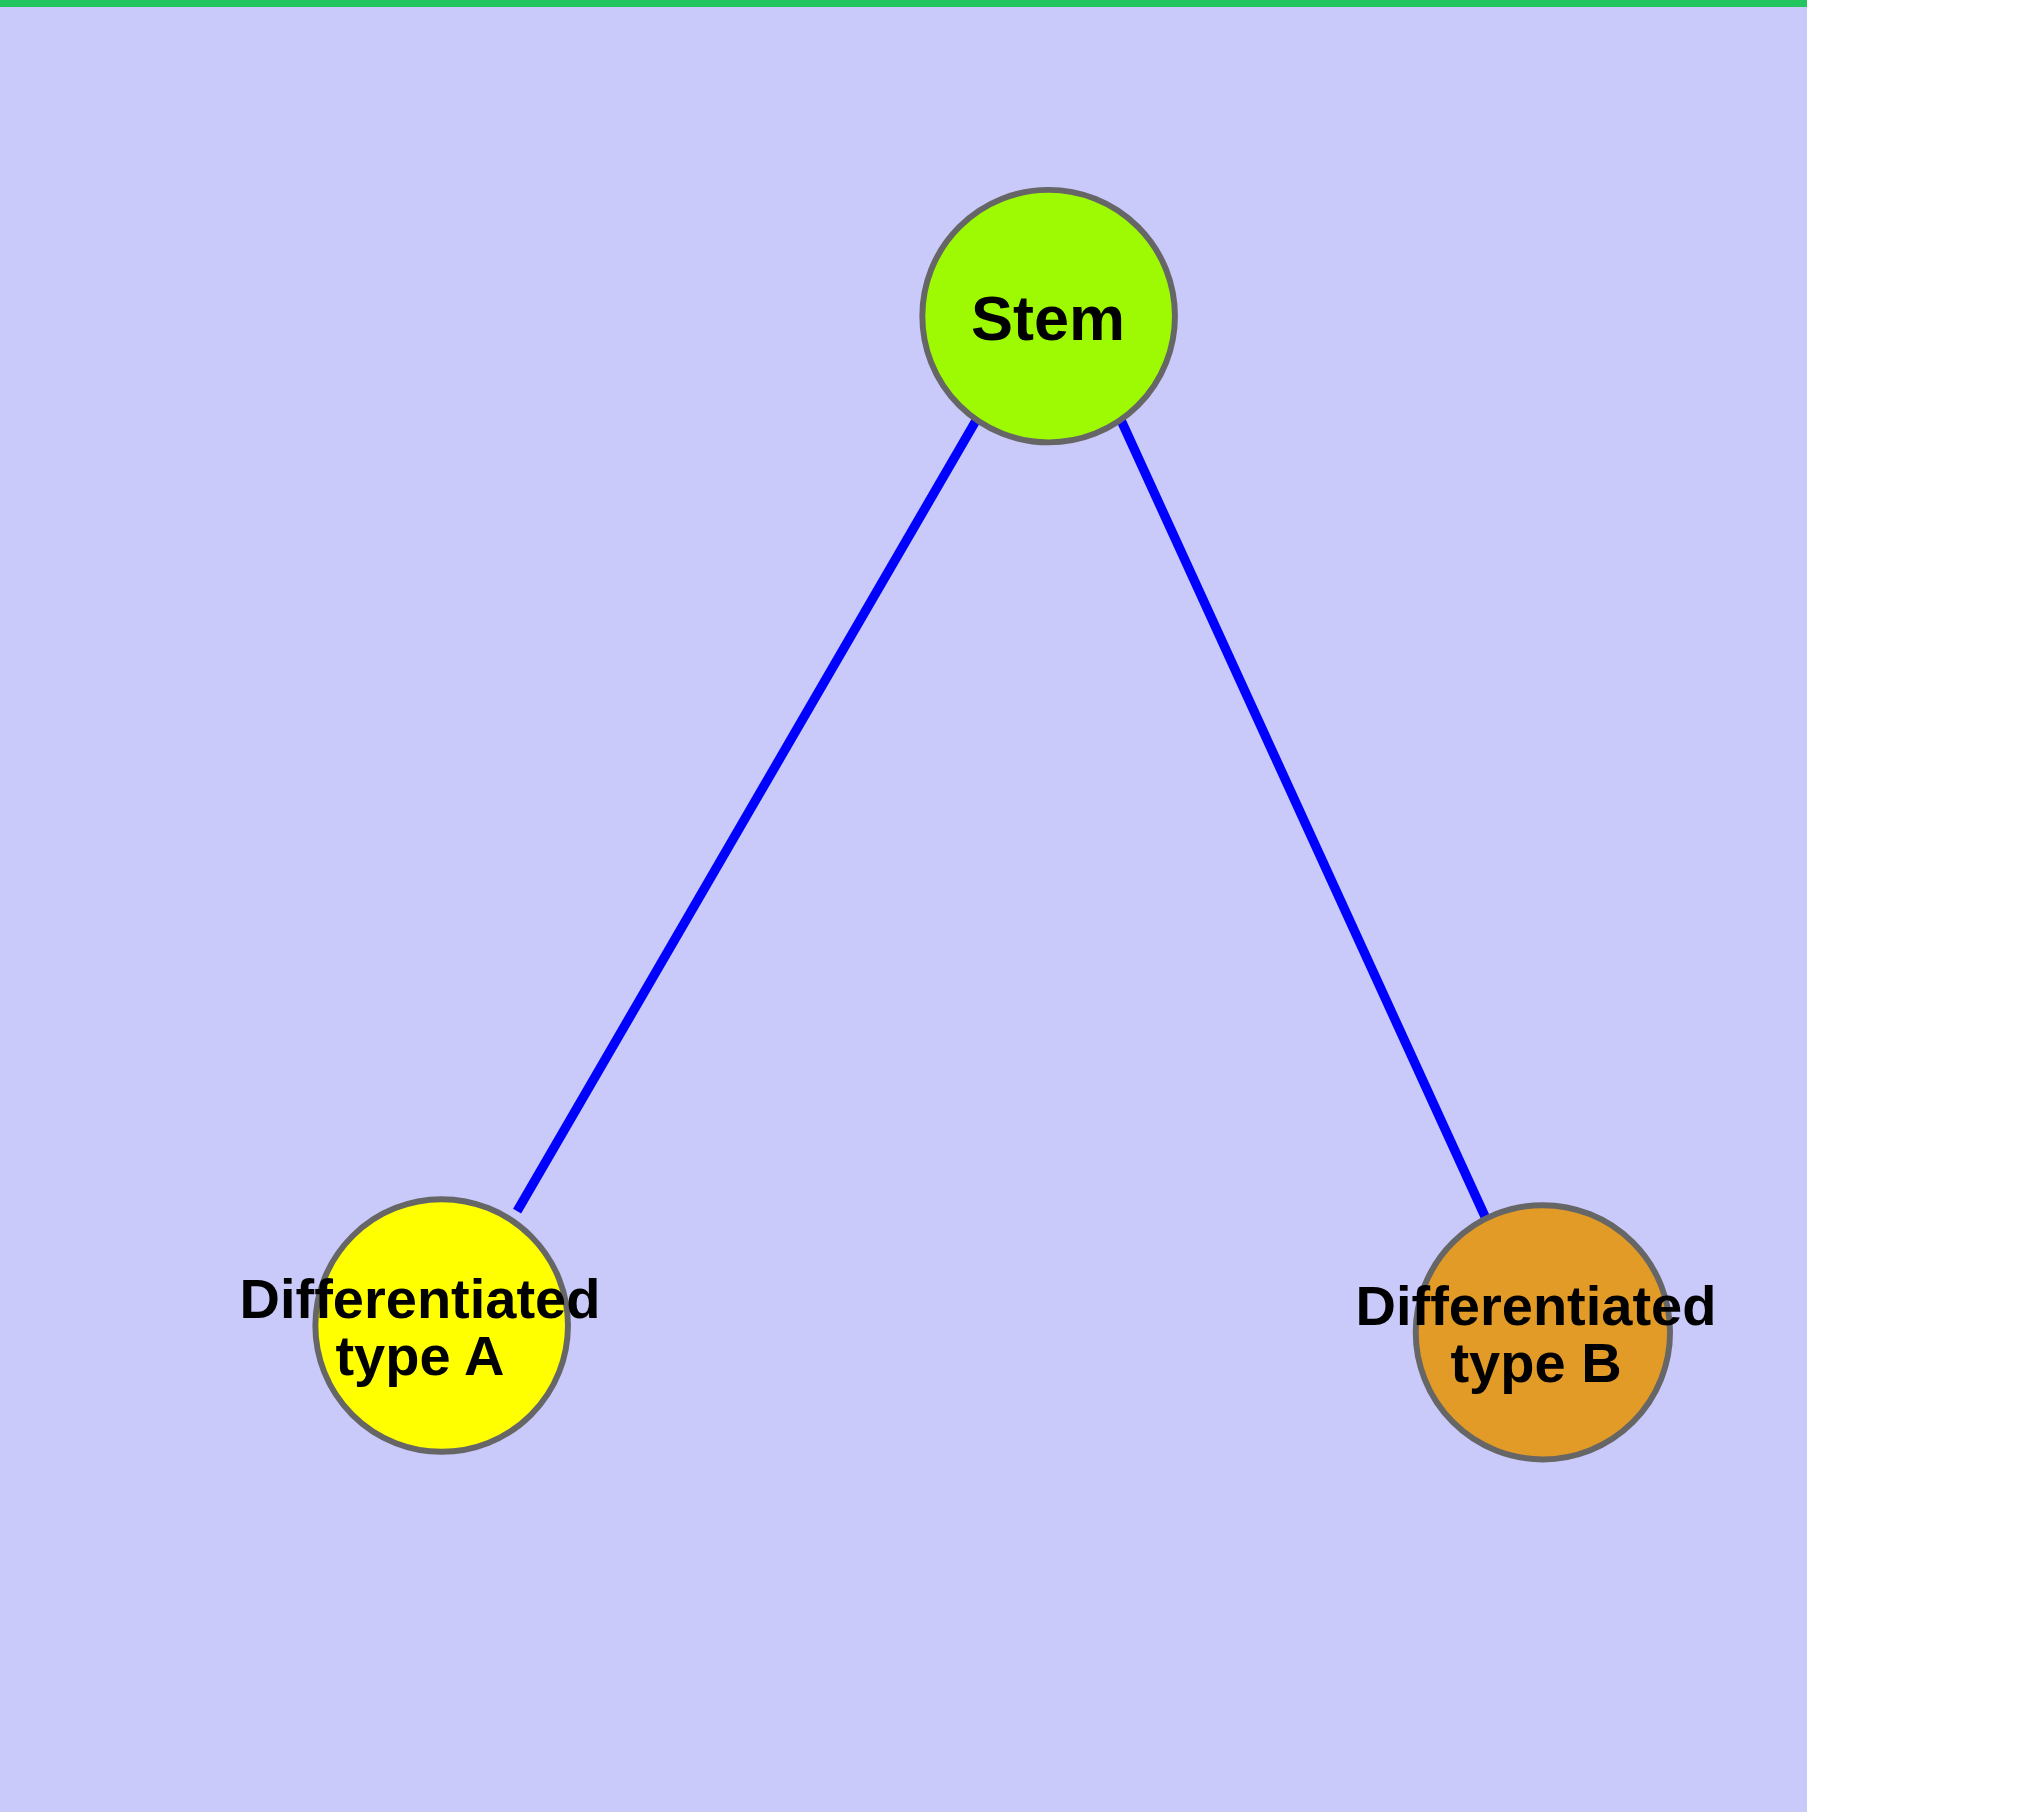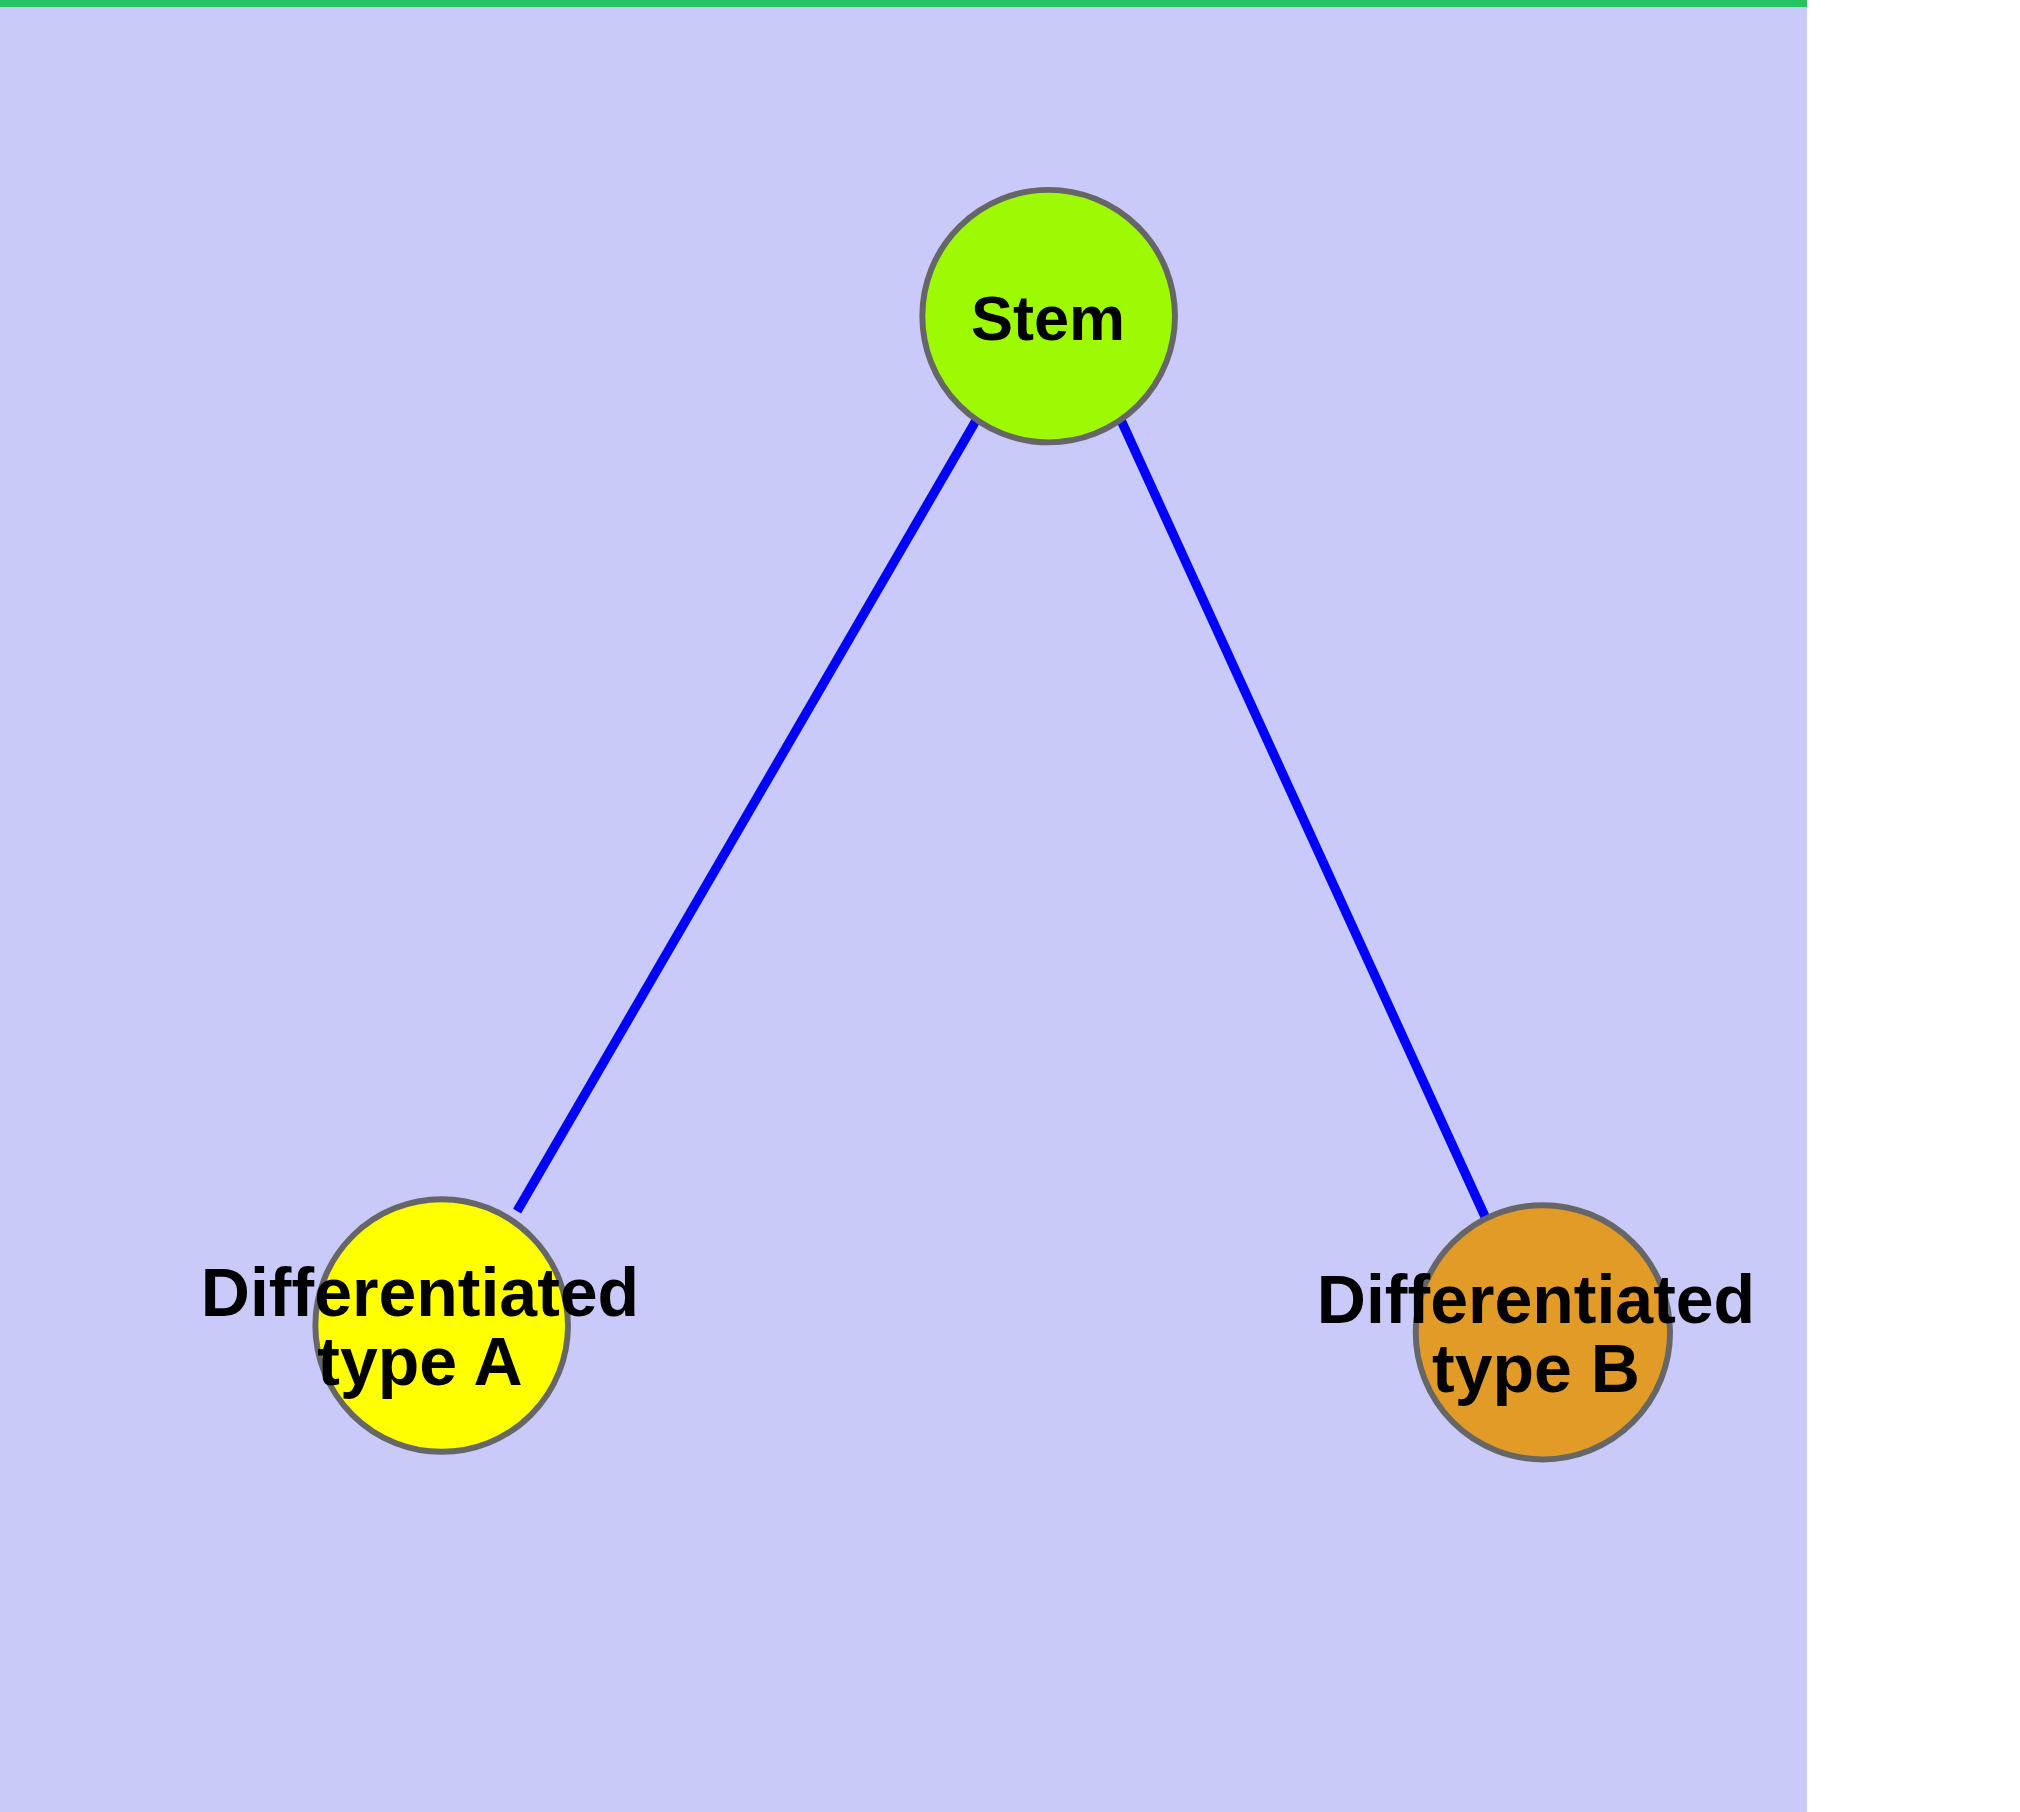--- a/index.html
+++ b/index.html
@@ -38,21 +38,21 @@
     color: #000000;
     line-height: 1.02;
     white-space: pre;
     pointer-events: none;
     transform: translate(-50%, -50%);
   }
   .label-root {
     font-size: 63px;
   }
   .label-leaf {
-    font-size: 68px;
+    font-size: 56px;
   }
 </style>
 </head>
 <body>
 
 <div id="canvas">
   <div id="plot-area"></div>
 
   <svg id="graph-svg" viewBox="0 0 2384 2138" preserveAspectRatio="none">
 

